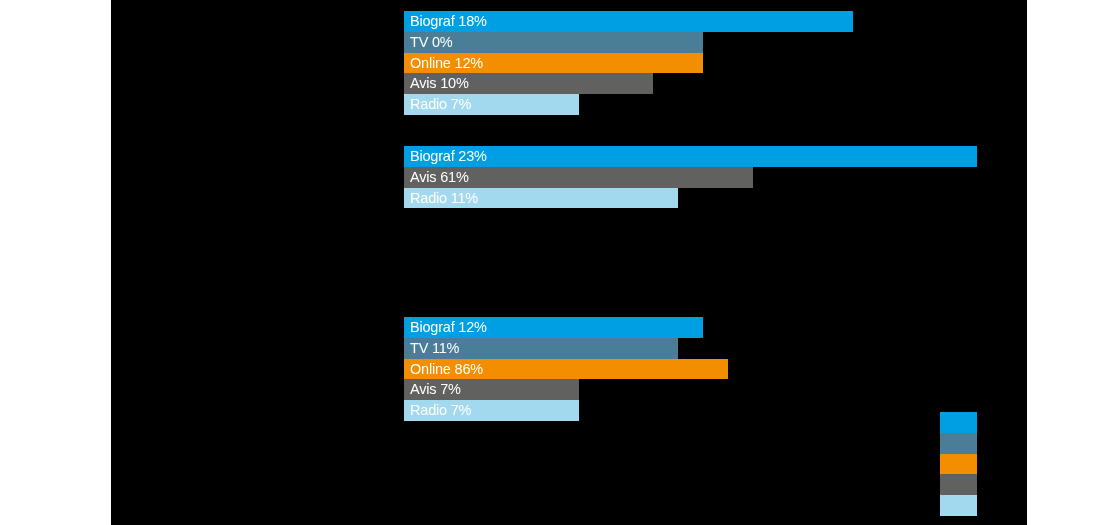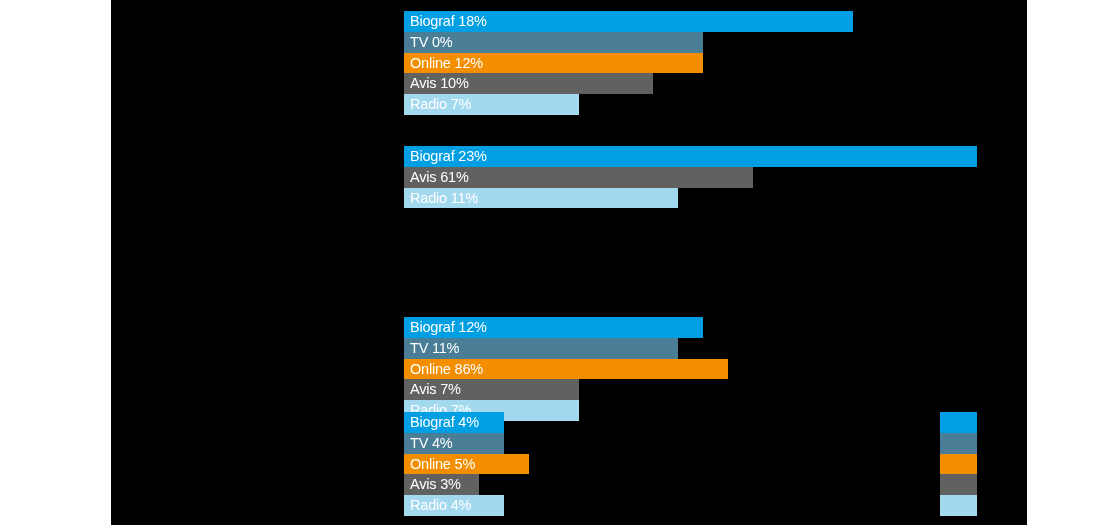--- a/index.html
+++ b/index.html
@@ -137,42 +137,20 @@
           </div>
           <div class="bar-row">
             <div class="bar" title="Avis 7%" style="width: 174.51px; background: rgb(97, 97, 96); height: 20.8px;"></div>
             <span class="bar-label">Avis 7%</span>
           </div>
           <div class="bar-row">
             <div class="bar" title="Radio 7%" style="width: 174.51px; background: rgb(163, 217, 239); height: 20.8px;"></div>
             <span class="bar-label">Radio 7%</span>
           </div>
         </div>
-        <div class="bar-group" style="top: 412px;">
-          <div class="bar-row">
-            <div class="bar" title="Biograf 4%" style="width: 99.72px; background: rgb(0, 159, 227); height: 20.8px;"></div>
-            <span class="bar-label">Biograf 4%</span>
-          </div>
-          <div class="bar-row">
-            <div class="bar" title="TV 4%" style="width: 99.72px; background: rgb(74, 126, 150); height: 20.8px;"></div>
-            <span class="bar-label">TV 4%</span>
-          </div>
-          <div class="bar-row">
-            <div class="bar" title="Online 5%" style="width: 124.65px; background: rgb(242, 142, 0); height: 20.8px;"></div>
-            <span class="bar-label">Online 5%</span>
-          </div>
-          <div class="bar-row">
-            <div class="bar" title="Avis 3%" style="width: 74.79px; background: rgb(97, 97, 96); height: 20.8px;"></div>
-            <span class="bar-label">Avis 3%</span>
-          </div>
-          <div class="bar-row">
-            <div class="bar" title="Radio 4%" style="width: 99.72px; background: rgb(163, 217, 239); height: 20.8px;"></div>
-            <span class="bar-label">Radio 4%</span>
-          </div>
-        </div>
       </div>
 
     <div id="legend">
 
     <div class="legend-swatch" title="Biograf" style="background: rgb(0, 159, 227); height: 20.8px;"></div>
         <div class="legend-swatch" title="TV" style="background: rgb(74, 126, 150); height: 20.8px;"></div>
         <div class="legend-swatch" title="Online" style="background: rgb(242, 142, 0); height: 20.8px;"></div>
         <div class="legend-swatch" title="Avis" style="background: rgb(97, 97, 96); height: 20.8px;"></div>
         <div class="legend-swatch" title="Radio" style="background: rgb(163, 217, 239); height: 20.8px;"></div>
       </div>

